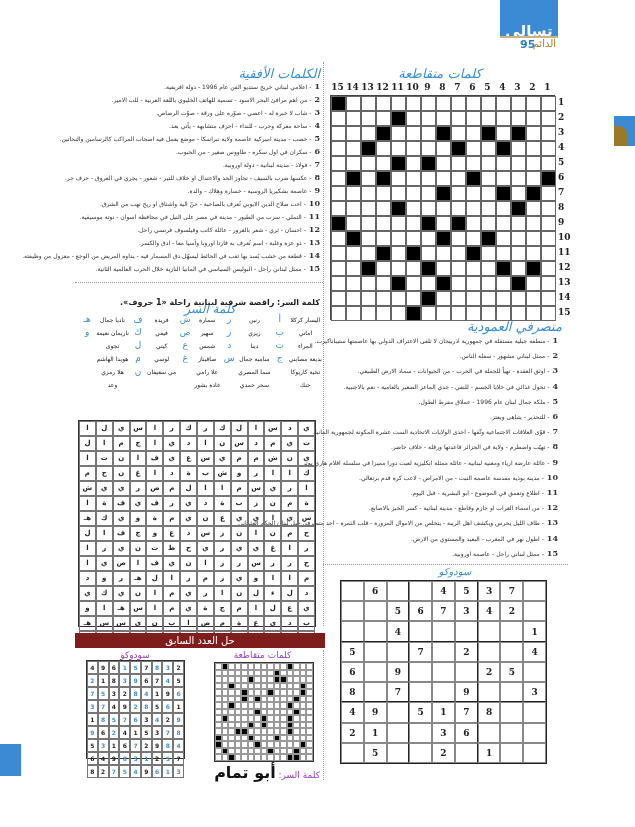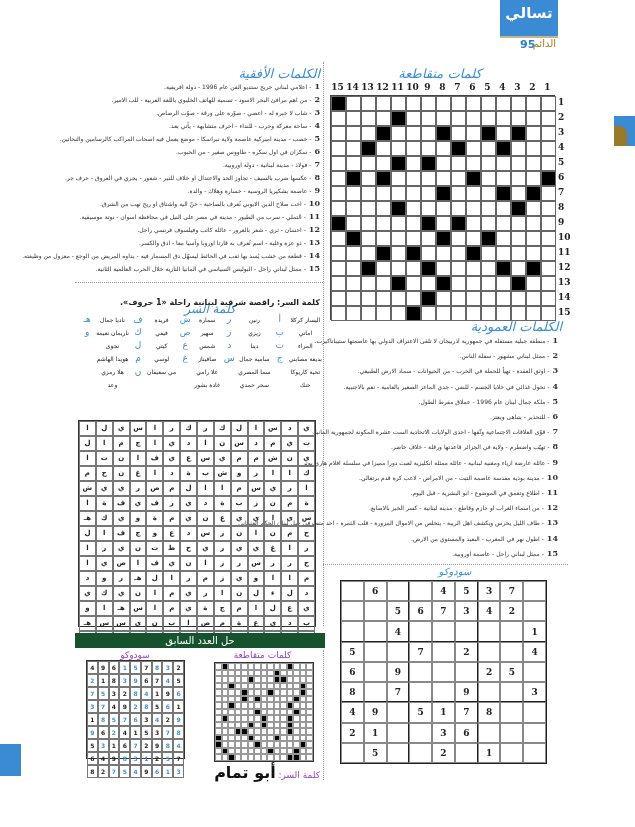--- a/index.html
+++ b/index.html
@@ -1,21 +1,21 @@
 <!DOCTYPE html>
 <html><head>
 <meta charset="utf-8">
 <style>
   * { box-sizing: border-box; margin: 0; padding: 0; }
   html, body { width: 635px; height: 827px; background: #fff; overflow: hidden; }
   body { position: relative; font-family: "DejaVu Sans", sans-serif; color: #222; }
   .abs { position: absolute; }
 
   
-  #hdr-box { left: 500px; top: 0; width: 58px; height: 36px; background: #3a8ad4; color: #fff; font-size: 15px; text-align: center; padding-top: 4px; font-weight: bold; }
+  #hdr-box { left: 500px; top: 0; width: 58px; height: 36px; background: #3a8ad4; color: #fff; font-size: 15px; text-align: center; padding-top: 22px; font-weight: bold; }
   #hdr-logo { left: 500px; top: 36px; width: 58px; height: 14px; border-top: 2px solid #c9b48a; font-size: 11px; }
   #hdr-logo .pg { position: absolute; left: 20px; top: 0; color: #2e7fc4; font-weight: bold; font-family: "DejaVu Sans", sans-serif; }
   #hdr-logo .lg { position: absolute; right: 2px; top: 0; color: #a6801f; font-weight: normal; font-size: 10px; }
   #side-tab-right { left: 614px; top: 116px; width: 21px; height: 30px; background: #3a8ad4; }
   #side-tab-right-inner { left: 614px; top: 126px; width: 13px; height: 20px; background: #9a7a2a; border-top-right-radius: 8px; }
   #side-tab-left { left: 0; top: 744px; width: 21px; height: 32px; background: #3a8ad4; }
 
   
   .sec-title { font-size: 12px; color: #3a8fd6; text-align: center; font-style: italic; }
 
@@ -48,21 +48,21 @@
   #sw-cols { left: 78px; top: 313px; width: 244px; height: 105px; direction: rtl; display: grid; grid-template-columns: repeat(8, 1fr); font-size: 6px; text-align: center; }
   #sw-cols .c { display: flex; flex-direction: column; }
   #sw-cols .c span { height: 13px; line-height: 13px; white-space: nowrap; }
   #sw-cols .l span { color: #3a8fd6; font-size: 9px; }
 
   
   #ws-grid { left: 78px; top: 420px; width: 238px; height: 207px; display: grid; grid-template-columns: repeat(14, 1fr); grid-template-rows: repeat(15, 1fr); border: 1.5px solid #333; }
   #ws-grid div { border: 0.5px solid #777; text-align: center; font-size: 7px; font-weight: bold; line-height: 13px; }
 
   
-  #prev-banner { left: 75px; top: 633px; width: 250px; height: 15px; background: #14532d; color: #fff; font-size: 10px; text-align: center; line-height: 15px; }
+  #prev-banner { left: 75px; top: 633px; width: 250px; height: 15px; background: #7f1d1d; color: #fff; font-size: 10px; text-align: center; line-height: 15px; }
   #ps-title { left: 80px; top: 650px; width: 110px; color: #9a3fc0; font-size: 9px; text-align: center; }
   #pc-title { left: 205px; top: 650px; width: 115px; color: #9a3fc0; font-size: 9px; text-align: center; }
   #ps-grid { left: 86px; top: 660px; width: 99px; height: 99px; display: grid; grid-template-columns: repeat(9, 1fr); grid-template-rows: repeat(9, 1fr); border: 1px solid #333; }
   #ps-grid div { border: 0.5px solid #777; font-size: 6px; text-align: center; line-height: 11px; font-weight: bold; }
   #ps-grid div.g { color: #3a8fd6; }
   #pc-grid { left: 214px; top: 662px; width: 100px; height: 100px; display: grid; grid-template-columns: repeat(15, 1fr); grid-template-rows: repeat(15, 1fr); border: 1px solid #333; }
   #pc-grid div { border: 0.3px solid #999; background: #fff; }
   #pc-grid div.b { background: #000; }
   #pc-secret { left: 200px; top: 763px; width: 120px; direction: rtl; font-size: 9px; }
   #pc-secret .lbl { color: #9a3fc0; margin-top: 14px; }
@@ -369,21 +369,21 @@
     <div class="row"><span class="num">8</span><span>- </span><span>عكسها ضرب بالسيف - تجاوز الحد والاعتدال او خلاف للتير - شعور - يجري في العروق - حرف جر.</span></div>
     <div class="row"><span class="num">9</span><span>- </span><span>عاصمة بشكيريا الروسية - خسارة وهلاك - والدة.</span></div>
     <div class="row"><span class="num">10</span><span>- </span><span>اخت صلاح الدين الايوبي تُعرف بالصاحبة - حنّ اليه واشتاق او ريح تهب من الشرق.</span></div>
     <div class="row"><span class="num">11</span><span>- </span><span>التملي - سرب من الطيور - مدينة في مصر على النيل في محافظة اسوان - نوتة موسيقية.</span></div>
     <div class="row"><span class="num">12</span><span>- </span><span>احسان - ثري - شعر بالغرور - عائلة كاتب وفيلسوف فرنسي راحل.</span></div>
     <div class="row"><span class="num">13</span><span>- </span><span>ذو عزة وغلبة - اسم تُعرف به قارتا اوروبا وآسيا معا - ادق والكسر.</span></div>
     <div class="row"><span class="num">14</span><span>- </span><span>قطعة من خشب يُسد بها ثقب في الحائط ليسهّل دق المسمار فيه - يداوه المريض من الوجع - معزول من وظيفته.</span></div>
     <div class="row"><span class="num">15</span><span>- </span><span>ممثل لبناني راحل - البوليس السياسي في المانيا النازية خلال الحرب العالمية الثانية.</span></div>
   </div>
 
-<div class="abs sec-title" id="v-title">الكلمات العمودية</div>
+<div class="abs sec-title" id="v-title">متصرفي العمودية</div>
 <div class="abs clue-list" id="v-clues" style="line-height:15.2px;">
     <div class="row"><span class="num">1</span><span>- </span><span>منطقة جبلية مستقلة في جمهورية اذربيجان لا تلقى الاعتراف الدولي بها عاصمتها ستيباناكيرت.</span></div>
     <div class="row"><span class="num">2</span><span>- </span><span>ممثل لبناني مشهور - سفلة الناس.</span></div>
     <div class="row"><span class="num">3</span><span>- </span><span>اوثق العقدة - تهيأ للحملة في الحرب - من الحيوانات - سماد الارض الطبيعي.</span></div>
     <div class="row"><span class="num">4</span><span>- </span><span>تحول غذائي في خلايا الجسم - للنفي - جدي الماعز الصغير بالعامية - نعم بالاجنبية.</span></div>
     <div class="row"><span class="num">5</span><span>- </span><span>ملكة جمال لبنان عام 1996 - عملاق مفرط الطول.</span></div>
     <div class="row"><span class="num">6</span><span>- </span><span>للتحذير - يتباهى ويعتز.</span></div>
     <div class="row"><span class="num">7</span><span>- </span><span>قوّى العلاقات الاجتماعية وثّقها - احدى الولايات الاتحادية الست عشرة المكونة لجمهورية المانيا.</span></div>
     <div class="row"><span class="num">8</span><span>- </span><span>تهيّب واضطرم - ولاية في الجزائر قاعدتها ورقلة - خلاف حاضر.</span></div>
     <div class="row"><span class="num">9</span><span>- </span><span>عائلة عارضة ازياء ومغنية لبنانية - عائلة ممثلة انكليزية لعبت دورا مميزا في سلسلة افلام هاري بوتر</span></div>

